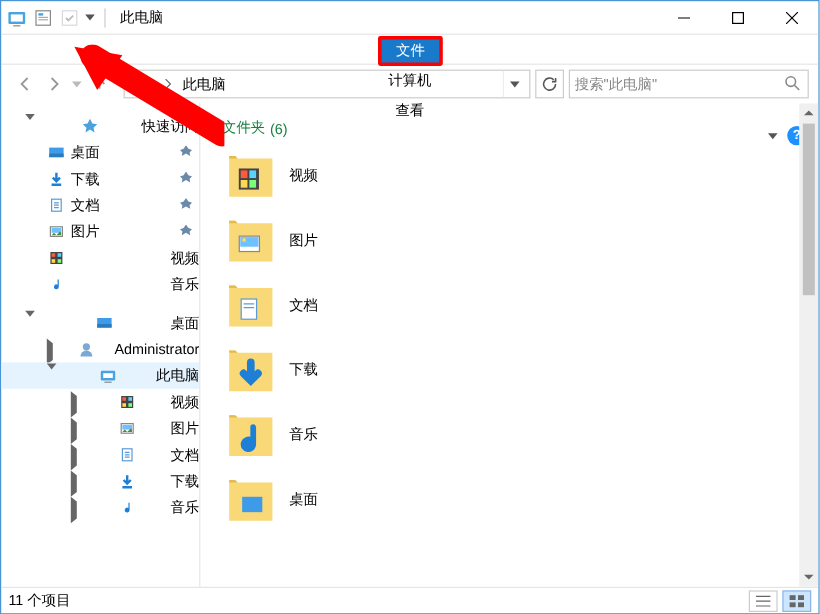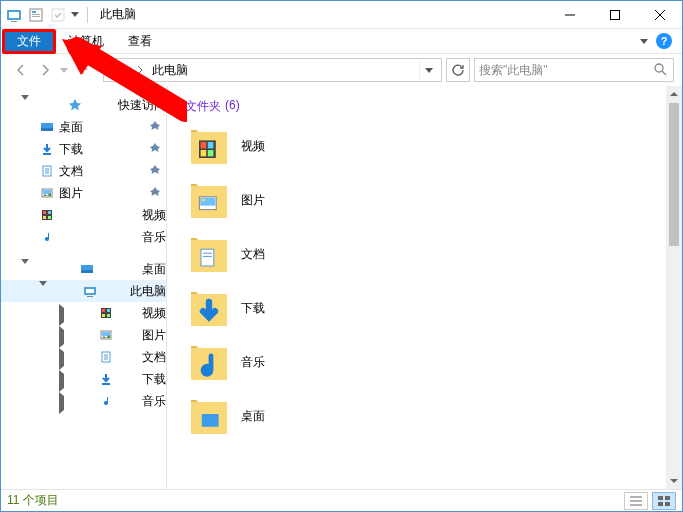--- a/index.html
+++ b/index.html
@@ -6,21 +6,21 @@
   body { width: 683px; height: 512px; background: #fff; border: 1px solid #4a94d6; overflow: hidden; position: relative; }
   
   .titlebar { height: 28px; display: flex; align-items: center; border-bottom: 1px solid #e5e5e5; position: relative; }
   .qat { display: flex; align-items: center; padding-left: 4px; gap: 4px; }
   .qat .ic { width: 18px; height: 18px; display: flex; align-items: center; justify-content: center; }
   .title-text { margin-left: 8px; }
   .win-controls { margin-left: auto; display: flex; }
   .win-btn { width: 45px; height: 28px; display: flex; align-items: center; justify-content: center; }
   .divider { display:inline-block; width:1px; height:16px; background:#ccc; margin:0 4px; vertical-align:middle;}
   
-  .ribbon-tabs { height: 25px; display: flex; align-items: center; border-bottom: 1px solid #e5e5e5; position: relative; }
+  .ribbon-tabs { height: 25px; display: flex; align-items: center; border-bottom: 1px solid #e5e5e5; position: relative; flex-direction: column; }
   .tab { padding: 4px 12px; height: 25px; display:flex; align-items:center; }
   .tab.file { background: #1979ca; color: #fff; border: 3px solid #ff0000; border-radius: 2px; margin:1px 0 0 1px;}
   .ribbon-right { margin-left:auto; display:flex; align-items:center; padding-right:10px; gap:8px;}
   .chev { width:0;height:0;border-left:4px solid transparent;border-right:4px solid transparent;border-top:5px solid #555;}
   .help-ic { width:16px;height:16px;border-radius:50%;background:#1e90ff;color:#fff;display:flex;align-items:center;justify-content:center;font-weight:bold;font-size:11px;}
   
   .nav-row { height: 32px; display:flex; align-items:center; gap:4px; padding:2px 8px 2px 4px; }
   .nav-arrows { display:flex; gap:0px; padding:0 4px;}
   .nav-arrow { width:24px;height:24px; display:flex;align-items:center;justify-content:center; opacity:.4;}
   .addr { flex:1; border:1px solid #ccc; height:24px; display:flex; align-items:center; padding:0 4px 0 0;}
@@ -40,28 +40,28 @@
   .side .tree-item { display:flex; align-items:center; height:22px; padding-left:6px; gap:4px; position:relative;justify-content:space-between;}
   .side .tree-item.sel { background:#e5f3ff; }
   .side .lvl1 { padding-left:20px; }
   .side .lvl2 { padding-left:38px; }
   .side .lvl3 { padding-left:58px; }
   .tree-item .exp { width:10px;height:10px; }
   .caret-r { width:0;height:0;border-top:4px solid transparent;border-bottom:4px solid transparent;border-left:5px solid #666;}
   .caret-d { width:0;height:0;border-left:4px solid transparent;border-right:4px solid transparent;border-top:5px solid #666;}
   .pin { color:#5a7aa0; font-size:11px; margin-left:auto; margin-right:6px;}
   
-  .group-head { color:#6d28d9; padding:4px 0 4px 2px; display:flex;align-items:flex-start;gap:4px;}
+  .group-head { color:#15803d; padding:4px 0 4px 2px; display:flex;align-items:flex-end;gap:4px;}
   .group-head .tog { width:0;height:0;border-left:4px solid transparent;border-right:4px solid transparent;border-top:6px solid #666;}
   .items { padding-left:18px; }
   .item { display:flex; align-items:center; height:54px; gap:12px;}
   .item .big-ic { width:40px;height:40px; display:flex;align-items:center;justify-content:center; position:relative;}
   .item .label { }
   
-  .status { height:22px; border-top:1px solid #e5e5e5; display:flex; align-items:center; padding:0 6px; color:#4d7c0f;}
+  .status { height:22px; border-top:1px solid #e5e5e5; display:flex; align-items:center; padding:0 6px; color:#000000;}
   .status .right { margin-left:auto; display:flex; gap:4px;}
   .view-btn { width:24px;height:18px;border:1px solid #ccc;display:flex;align-items:center;justify-content:center;}
   .view-btn.active { background:#cde6ff;border-color:#8ab8e6;}
   
   .big-arrow { position:absolute; left:56px; top:36px; pointer-events:none; z-index:50;}
   
   .ic svg, .big-ic svg, .mag svg, .nav-arrow svg, .tree-ic svg { display:block; }
   .tree-ic { width:16px;height:16px;display:flex;align-items:center;justify-content:center;}
   
   .scrollbar { position:absolute; right:0; top:0; height:100%; width:16px; background:#f0f0f0; display:flex;flex-direction:column;align-items:center;}
@@ -284,20 +284,30 @@
     <div class="tree-item lvl1">
       <span class="exp"><span class="caret-d"></span></span>
       <span class="tree-ic">
           <svg width="14" height="14">
             <rect x="1" y="3" width="12" height="8" fill="#3d9be9"></rect>
             <rect x="1" y="8" width="12" height="3" fill="#2a7ac0"></rect>
           </svg>
         </span>
       <span>桌面</span>
     </div>
+    <div class="tree-item lvl2">
+      <span class="exp"><span class="caret-r"></span></span>
+      <span class="tree-ic">
+          <svg width="14" height="14">
+            <circle cx="7" cy="5" r="3" fill="#7aa9d6"></circle>
+            <path d="M2 13a5 5 0 0 1 10 0z" fill="#7aa9d6"></path>
+          </svg>
+        </span>
+      <span>Administrator</span>
+    </div>
     <div class="tree-item lvl2 sel">
       <span class="exp"><span class="caret-d"></span></span>
       <span class="tree-ic">
           <svg width="14" height="14">
             <rect x="1" y="3" width="12" height="8" rx="1" fill="#4aa3df"></rect>
             <rect x="3" y="5" width="8" height="4" fill="#fff"></rect>
             <rect x="4" y="12" width="6" height="1" fill="#888"></rect>
           </svg>
         </span>
       <span>此电脑</span>

